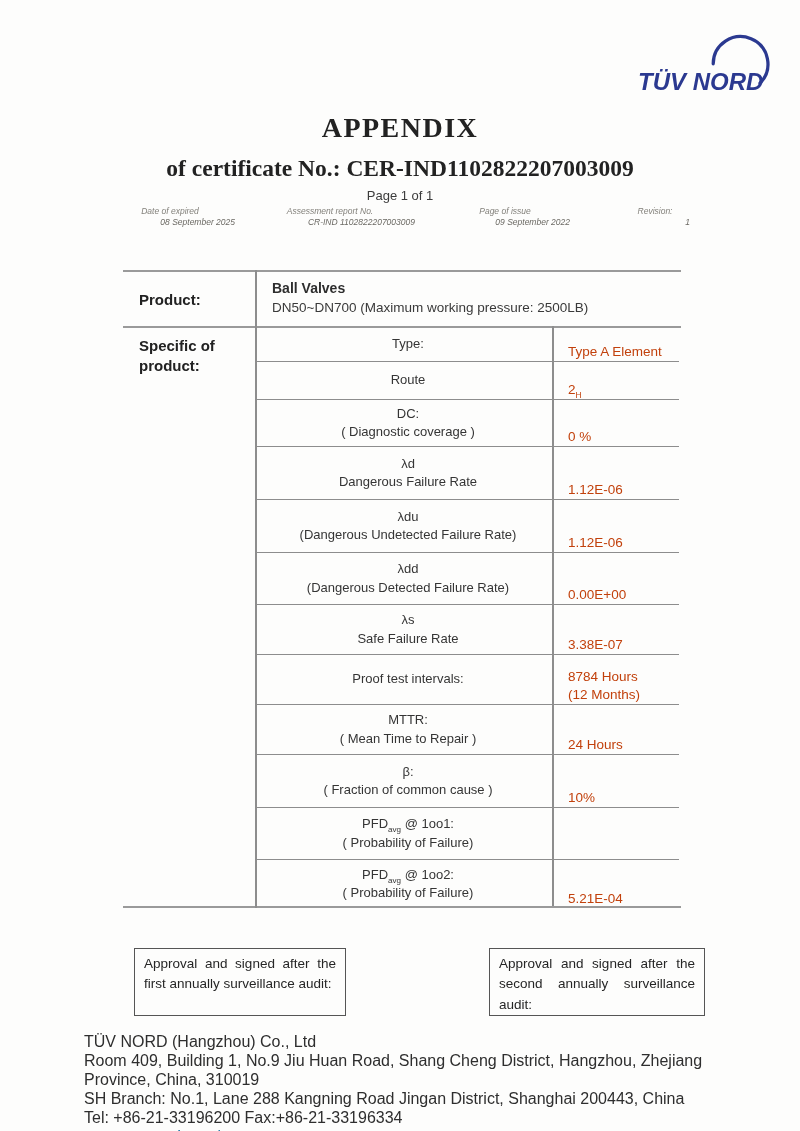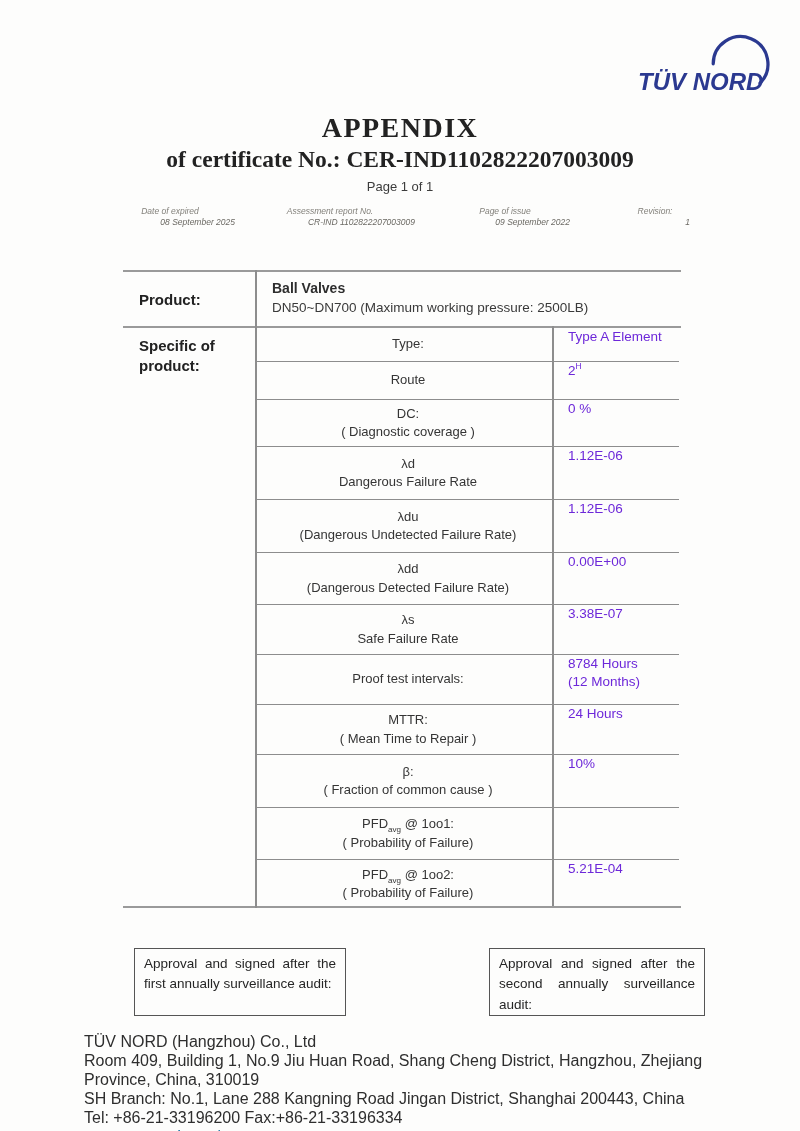--- a/index.html
+++ b/index.html
@@ -10,21 +10,21 @@
   
   .logo{position:absolute;left:636px;top:20px;width:148px;height:80px;}
   .logo-arc{position:absolute;right:4px;top:2px;width:76px;height:72px;}
   .logo-text{
     position:absolute;left:2px;top:48px;font-size:24px;font-weight:bold;font-style:italic;
     letter-spacing:0px;white-space:nowrap;
   }
   
   .title-block{position:absolute;left:0;top:112px;width:800px;text-align:center;}
   .title-main{font-family:"Liberation Serif", serif;font-weight:bold;font-size:28px;letter-spacing:1.5px;color:#222;}
-  .title-sub{font-family:"Liberation Serif", serif;font-weight:bold;font-size:23.5px;color:#222;margin-top:2px;}
+  .title-sub{font-family:"Liberation Serif", serif;font-weight:bold;font-size:23.5px;color:#222;margin-top:11px;}
   .title-page{font-size:13px;color:#3c3c3c;margin-top:6px;}
   
   .meta-field{position:absolute;top:206px;text-align:center;font-style:italic;line-height:11px;}
   .meta-label{font-size:8.5px;color:#83817b;}
   .meta-value{font-size:8.5px;color:#6b6963;text-align:right;}
   
   .hline{position:absolute;background:#9a9a9a;height:2px;left:123px;width:558px;}
   .vline{position:absolute;background:#8d8d8d;width:1.5px;}
   
   .product-label{
@@ -39,22 +39,22 @@
     font-size:15px;font-weight:bold;color:#222;line-height:1.3;
   }
   .spec-rows{position:absolute;left:255px;top:328px;width:424px;}
   .spec-row{display:flex;box-sizing:border-box;border-bottom:1px solid #8d8d8d;}
   .spec-row:last-child{border-bottom:none;}
   .param{
     width:297px;box-sizing:border-box;padding:2px 8px 2px 17px;display:flex;flex-direction:column;
     justify-content:center;font-size:13px;color:#353535;line-height:1.4;text-align:center;
   }
   .value{
-    flex:1;box-sizing:border-box;padding-left:16px;display:flex;align-items:flex-start;
-    font-size:13.5px;color:#6d28d9;white-space:pre-line;line-height:1.35;
+    flex:1;box-sizing:border-box;padding-left:16px;display:flex;align-items:flex-end;
+    font-size:13.5px;color:#c2410c;white-space:pre-line;line-height:1.35;
   }
   .sb{font-size:0.62em;line-height:1;}
   
   .approval-box{
     position:absolute;top:948px;width:212px;height:68px;box-sizing:border-box;border:1.5px solid #555;
     padding:5px 9px;font-size:13.5px;line-height:1.5;text-align:justify;color:#262626;background:#fdfdfc;
   }
   
   .footer{position:absolute;left:84px;top:1032px;width:660px;font-size:16px;line-height:19px;color:#2e2e2e;}
   .footer-link{color:#0369a1;text-decoration:underline;cursor:pointer;}

